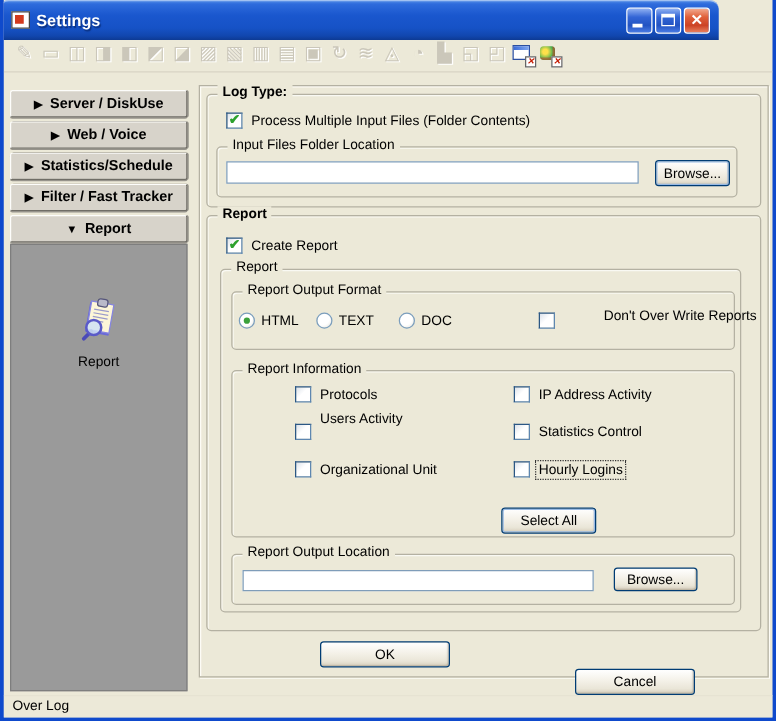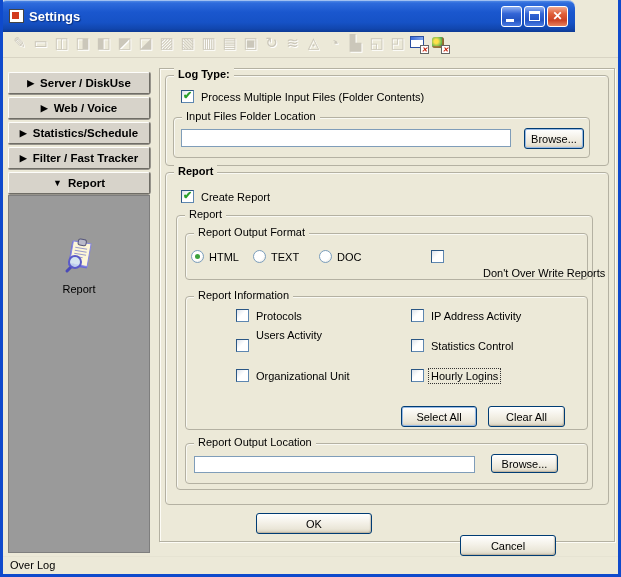--- a/index.html
+++ b/index.html
@@ -197,46 +197,45 @@
   <div class="group" style="left:182px;top:233px;width:403px;height:47px;text-decoration:underline;">
     <span class="glabel">Report Output Format</span>
   </div>
   <span class="radio selected" style="left:188px;top:250px;"></span>
   <span class="cb-label" style="left:206px;top:250px;">HTML</span>
   <span class="radio" style="left:250px;top:250px;"></span>
   <span class="cb-label" style="left:268px;top:250px;">TEXT</span>
   <span class="radio" style="left:316px;top:250px;"></span>
   <span class="cb-label" style="left:334px;top:250px;">DOC</span>
   <span class="checkbox" style="left:428px;top:250px;"></span>
-  <span class="cb-label" style="left:448px;top:266px;padding-left:32px;">Don't Over Write Reports</span>
+  <span class="cb-label" style="left:448px;top:246px;padding-left:32px;">Don't Over Write Reports</span>
 
   <div class="group" style="left:182px;top:296px;width:403px;height:134px;">
     <span class="glabel">Report Information</span>
   </div>
   <span class="checkbox" style="left:233px;top:309px;"></span>
   <span class="cb-label" style="left:253px;top:309px;">Protocols</span>
   <span class="checkbox" style="left:233px;top:339px;"></span>
   <span class="cb-label" style="left:253px;top:328px;">Users Activity</span>
   <span class="checkbox" style="left:233px;top:369px;"></span>
   <span class="cb-label" style="left:253px;top:369px;">Organizational Unit</span>
   <span class="checkbox" style="left:408px;top:309px;"></span>
   <span class="cb-label" style="left:428px;top:309px;">IP Address Activity</span>
   <span class="checkbox" style="left:408px;top:339px;"></span>
   <span class="cb-label" style="left:428px;top:339px;">Statistics Control</span>
   <span class="checkbox" style="left:408px;top:369px;"></span>
   <span class="cb-label focus" style="left:428px;top:369px;">Hourly Logins</span>
   <button class="xpbtn default" style="left:398px;top:406px;width:76px;">Select All</button>
-  <button class="xpbtn" style="left:485px;top:406px;width:77px;">Clear All</button>
 
   <div class="group" style="left:182px;top:443px;width:403px;height:41px;">
     <span class="glabel">Report Output Location</span>
   </div>
   <input class="xp-input" style="left: 191px; top: 456px; width: 281px; height: 17px;" type="text" value="">
   <button class="xpbtn" style="left:488px;top:454px;width:67px;height:19px;">Browse...</button>
 
-  <button class="xpbtn" style="left:253px;top:513px;width:116px;">OK</button>
+  <button class="xpbtn" style="left:253px;top:513px;width:104px;">OK</button>
   <button class="xpbtn" style="left:457px;top:535px;width:96px;">Cancel</button>
 
   <div class="statusbar">
     <span>Over Log</span>
   </div>
 
 </div>
 
 </body></html>

